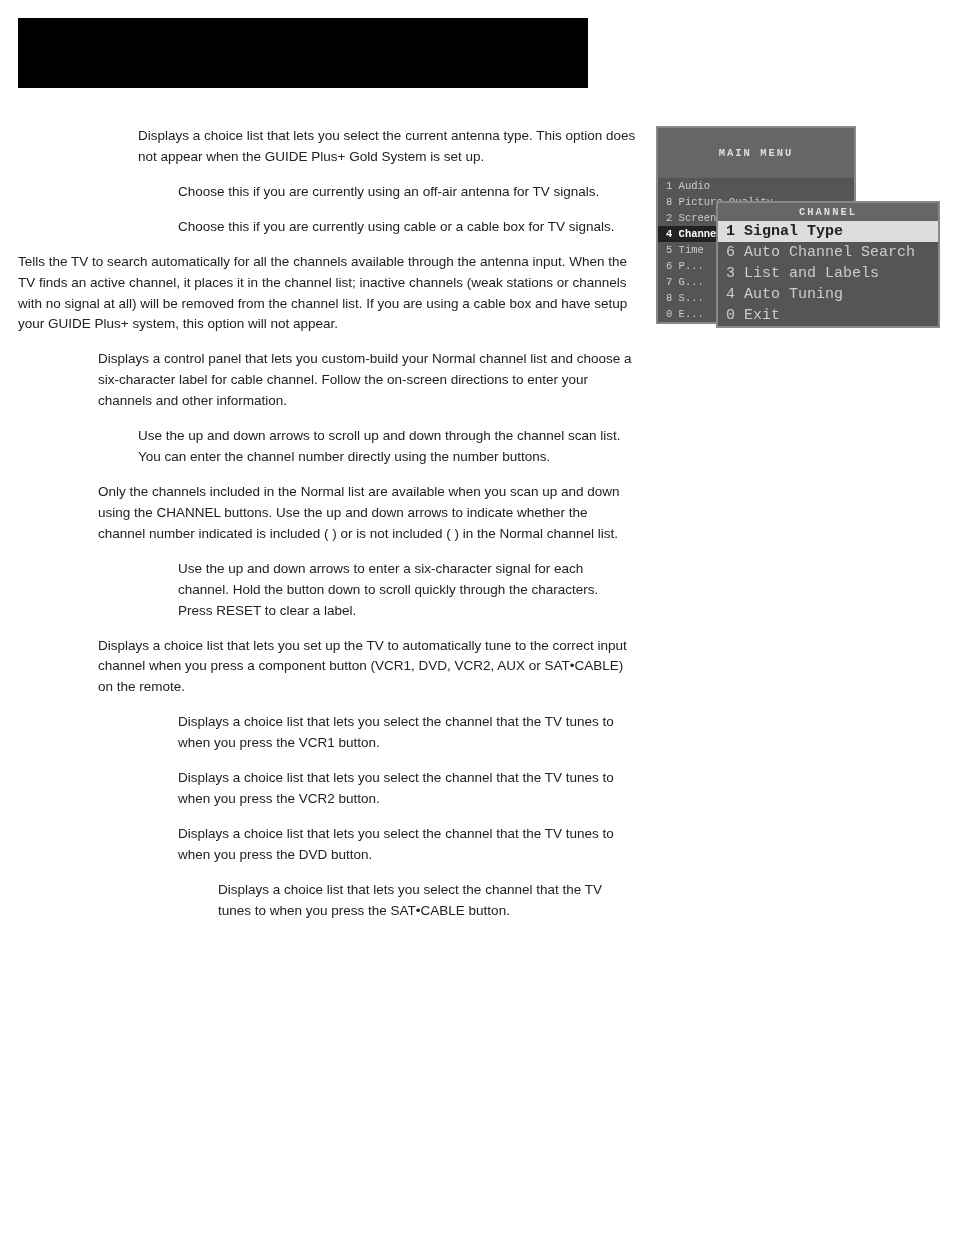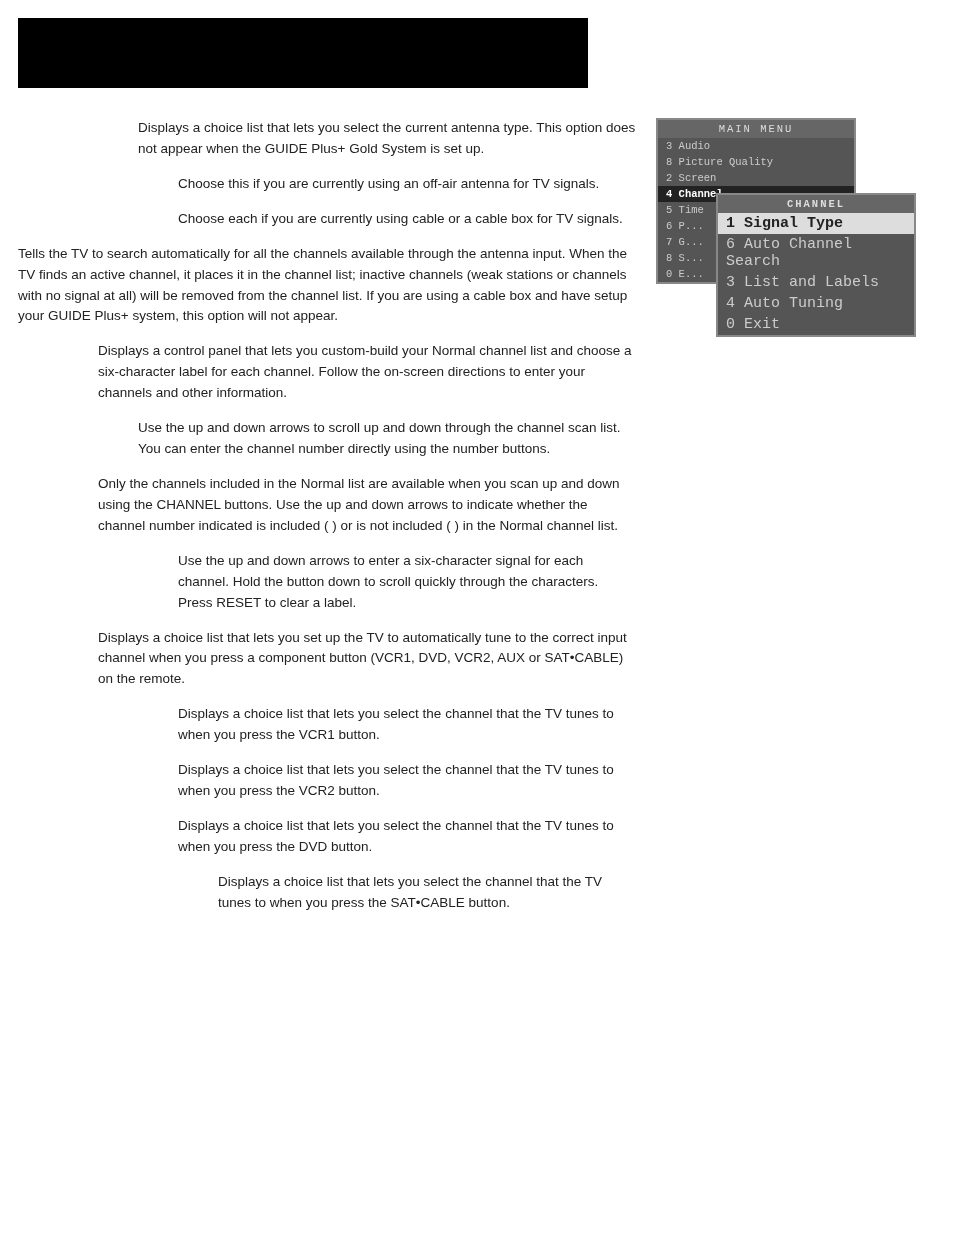--- a/index.html
+++ b/index.html
@@ -17,21 +17,21 @@
     .header-bar {
       width: 570px;
       height: 70px;
       background: #000;
       margin: 18px 0 0 18px;
     }
 
     
     .content-area {
       display: flex;
-      margin-top: 30px;
+      margin-top: 38px;
       padding: 0 18px;
       gap: 20px;
     }
 
     .text-column {
       flex: 1;
       font-size: 13.5px;
       line-height: 1.55;
       color: #222;
     }
@@ -70,45 +70,45 @@
       width: 200px;
       padding: 0;
       font-family: 'Courier New', monospace;
       font-size: 11px;
     }
 
     .main-menu-title {
       background: #666;
       color: #ddd;
       text-align: center;
-      padding: 3px 0;
+      padding: 19px 0;
       letter-spacing: 2px;
       font-size: 10.5px;
-      font-weight: normal;
+      font-weight: bold;
     }
 
     .main-menu-item {
       color: #ccc;
       padding: 2px 8px;
       font-size: 10.5px;
     }
 
     .main-menu-item.active {
       background: #222;
       color: #fff;
       font-weight: bold;
     }
 
     .channel-menu-box {
       position: absolute;
       top: 75px;
       left: 60px;
       background: #555;
       border: 2px solid #888;
-      width: 200px;
+      width: 224px;
       font-family: 'Courier New', monospace;
       font-size: 11px;
     }
 
     .channel-menu-title {
       background: #666;
       color: #ddd;
       text-align: center;
       padding: 3px 0;
       letter-spacing: 2px;
@@ -139,29 +139,29 @@
 
     <div class="para-block">
       <p class="indent-2">Displays a choice list that lets you select the current antenna type. This option does not appear when the GUIDE Plus+ Gold System is set up.</p>
     </div>
 
     <div class="para-block">
       <p class="indent-3">Choose this if you are currently using an off-air antenna for TV signals.</p>
     </div>
 
     <div class="para-block">
-      <p class="indent-3">Choose each if you are currently using cable or a cable box for TV signals.</p>
+      <p class="indent-3">Choose this if you are currently using cable or a cable box for TV signals.</p>
     </div>
 
     <div class="para-block">
       <p>Tells the TV to search automatically for all the channels available through the antenna input. When the TV finds an active channel, it places it in the channel list; inactive channels (weak stations or channels with no signal at all) will be removed from the channel list. If you are using a cable box and have setup your GUIDE Plus+ system, this option will not appear.</p>
     </div>
 
     <div class="para-block">
-      <p class="indent-1">Displays a control panel that lets you custom-build your Normal channel list and choose a six-character label for each channel. Follow the on-screen directions to enter your channels and other information.</p>
+      <p class="indent-1">Displays a control panel that lets you custom-build your Normal channel list and choose a six-character label for cable channel. Follow the on-screen directions to enter your channels and other information.</p>
     </div>
 
     <div class="para-block">
       <p class="indent-2">Use the up and down arrows to scroll up and down through the channel scan list. You can enter the channel number directly using the number buttons.</p>
     </div>
 
     <div class="para-block">
       <p class="indent-1">Only the channels included in the Normal list are available when you scan up and down using the CHANNEL buttons. Use the up and down arrows to indicate whether the channel number indicated is included (    ) or is not included (   ) in the Normal channel list.</p>
     </div>
 
@@ -189,21 +189,21 @@
       <p class="indent-4">Displays a choice list that lets you select the channel that the TV tunes to when you press the SAT•CABLE button.</p>
     </div>
 
   </div>
 
   <div class="menu-panel">
     <div class="tv-menu-container">
 
       <div class="main-menu-box">
         <div class="main-menu-title">MAIN MENU</div>
-        <div class="main-menu-item">3 Audio</div>
+        <div class="main-menu-item">1 Audio</div>
         <div class="main-menu-item">8 Picture Quality</div>
         <div class="main-menu-item">2 Screen</div>
         <div class="main-menu-item active">4 Channel</div>
         <div class="main-menu-item">5 Time</div>
         <div class="main-menu-item">6 P...</div>
         <div class="main-menu-item">7 G...</div>
         <div class="main-menu-item">8 S...</div>
         <div class="main-menu-item">0 E...</div>
       </div>
 

